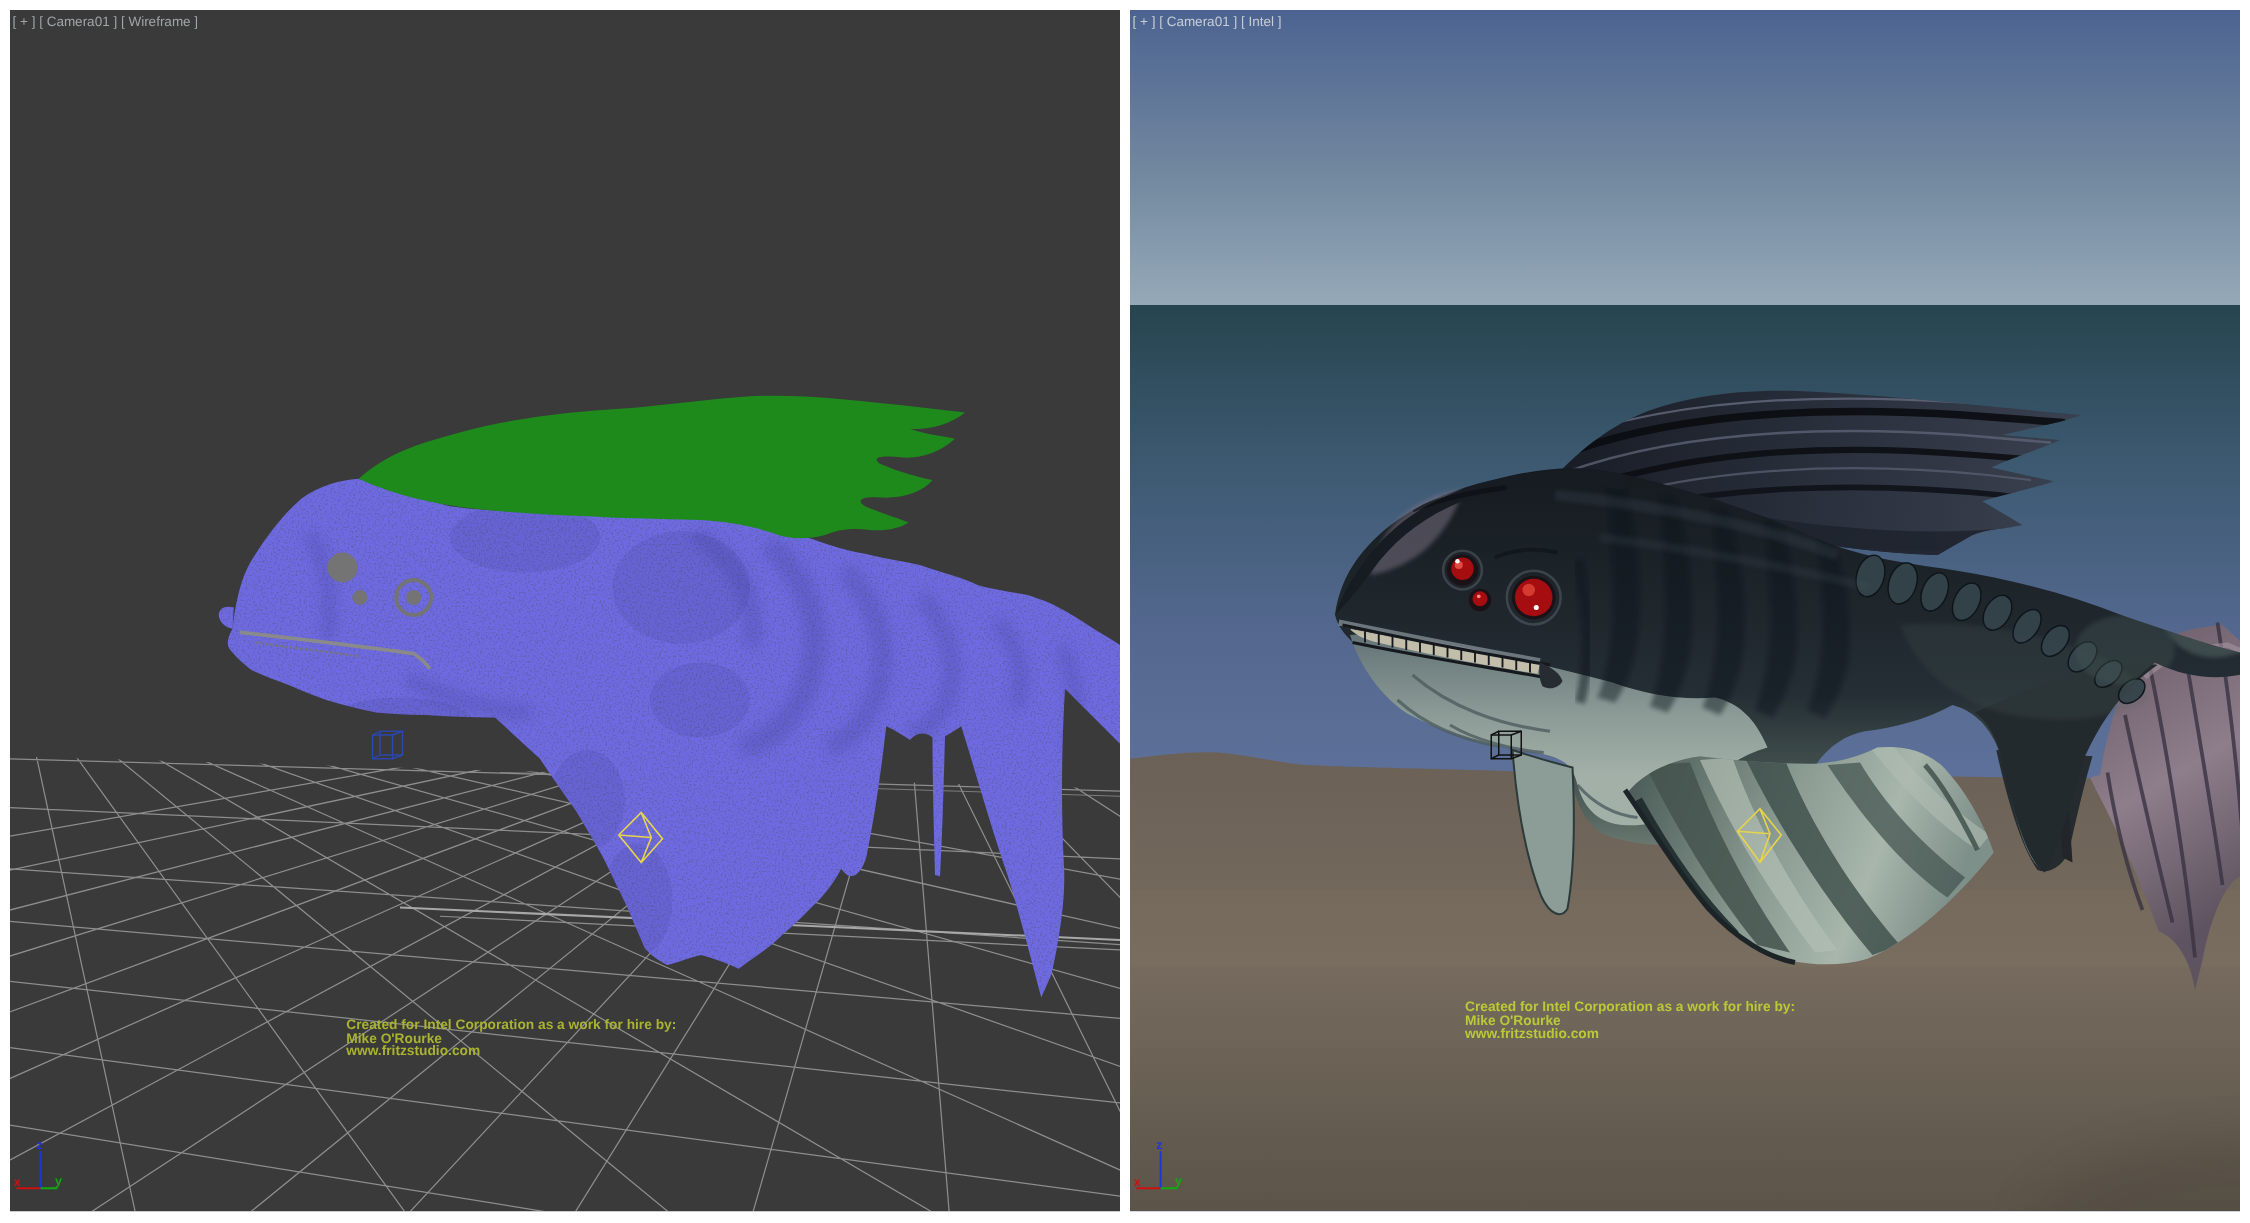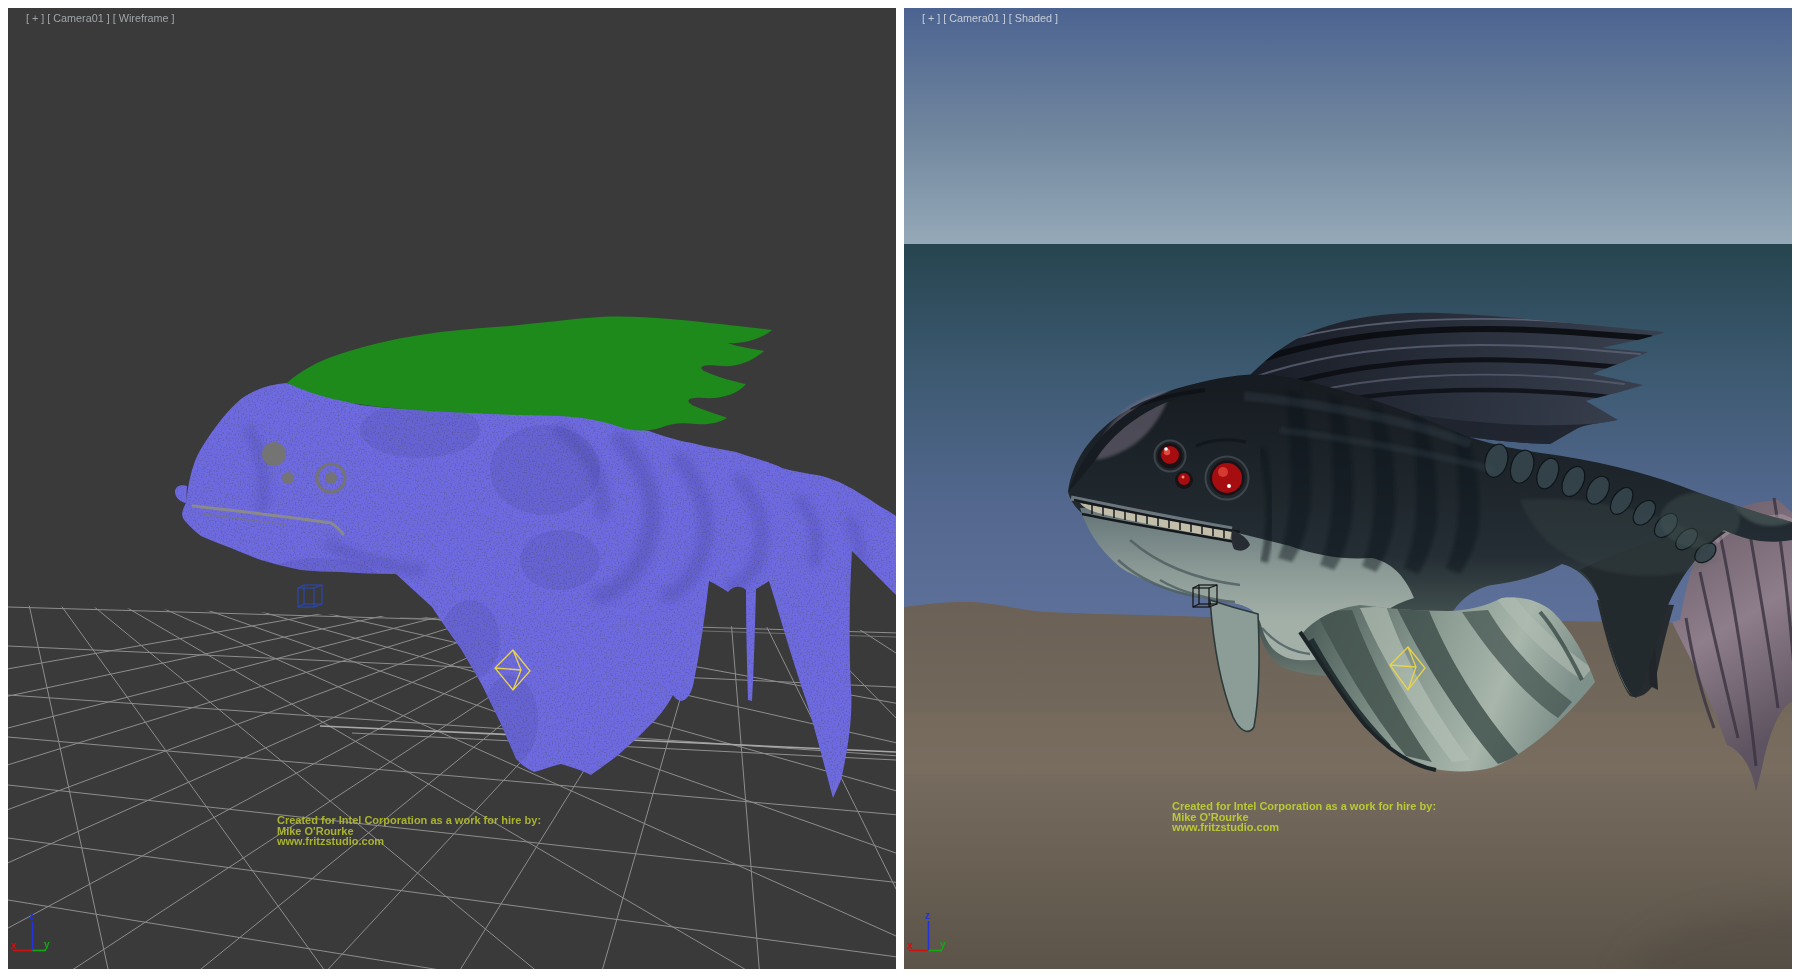--- a/index.html
+++ b/index.html
@@ -1,15 +1,15 @@
 <!DOCTYPE html>
 <html><head><meta charset="utf-8"><style>
 html,body{margin:0;padding:0;background:#ffffff;width:1800px;height:978px;overflow:hidden}
 .vp{position:absolute;top:8px;width:888px;height:961px;overflow:hidden}
-.lab{position:absolute;left:18px;top:4px;font:10.8px "Liberation Sans",sans-serif;letter-spacing:0}
+.lab{position:absolute;left:2px;top:4px;font:10.8px "Liberation Sans",sans-serif;letter-spacing:0}
 .wm{position:absolute;font:bold 11px "Liberation Sans",sans-serif;line-height:10.5px;white-space:pre}
 </style></head><body>
 <div class="vp" style="left:8px;background:#3a3a3a">
 <svg width="888" height="961" viewBox="8 8 888 961" style="position:absolute;left:0;top:0">
 <defs>
 <clipPath id="fishL">
           <use href="#lbody"></use>
         </clipPath>
 <filter id="lb" x="-20%" y="-20%" width="140%" height="140%">
           <feGaussianBlur stdDeviation="5"></feGaussianBlur>
@@ -300,17 +300,17 @@
 </g>
 <g stroke-width="1.6">
 <path d="M928.5,921 L928.5,951" stroke="#2233dd"></path>
 <path d="M909,950.5 L928.5,950.5" stroke="#cc1111"></path>
 <path d="M928.5,950.5 L942,950.5" stroke="#11aa11"></path>
 </g>
 <text x="925" y="919" font-family="Liberation Sans" font-size="10" font-weight="bold" fill="#2233dd">z</text>
 <text x="907" y="949" font-family="Liberation Sans" font-size="10" font-weight="bold" fill="#cc1111">x</text>
 <text x="940" y="948" font-family="Liberation Sans" font-size="10" font-weight="bold" fill="#11aa11">y</text>
 </svg>
-<div class="lab" style="color:#c6cdd6">[ + ] [ Camera01 ] [ Shaded ]</div>
+<div class="lab" style="color:#c6cdd6">[ + ] [ Camera01 ] [ Intel ]</div>
 <div class="wm" style="left:268px;top:793px;color:#bac937">Created for Intel Corporation as a work for hire by:
 Mike O'Rourke
 www.fritzstudio.com</div>
 </div>
 
 </body></html>

